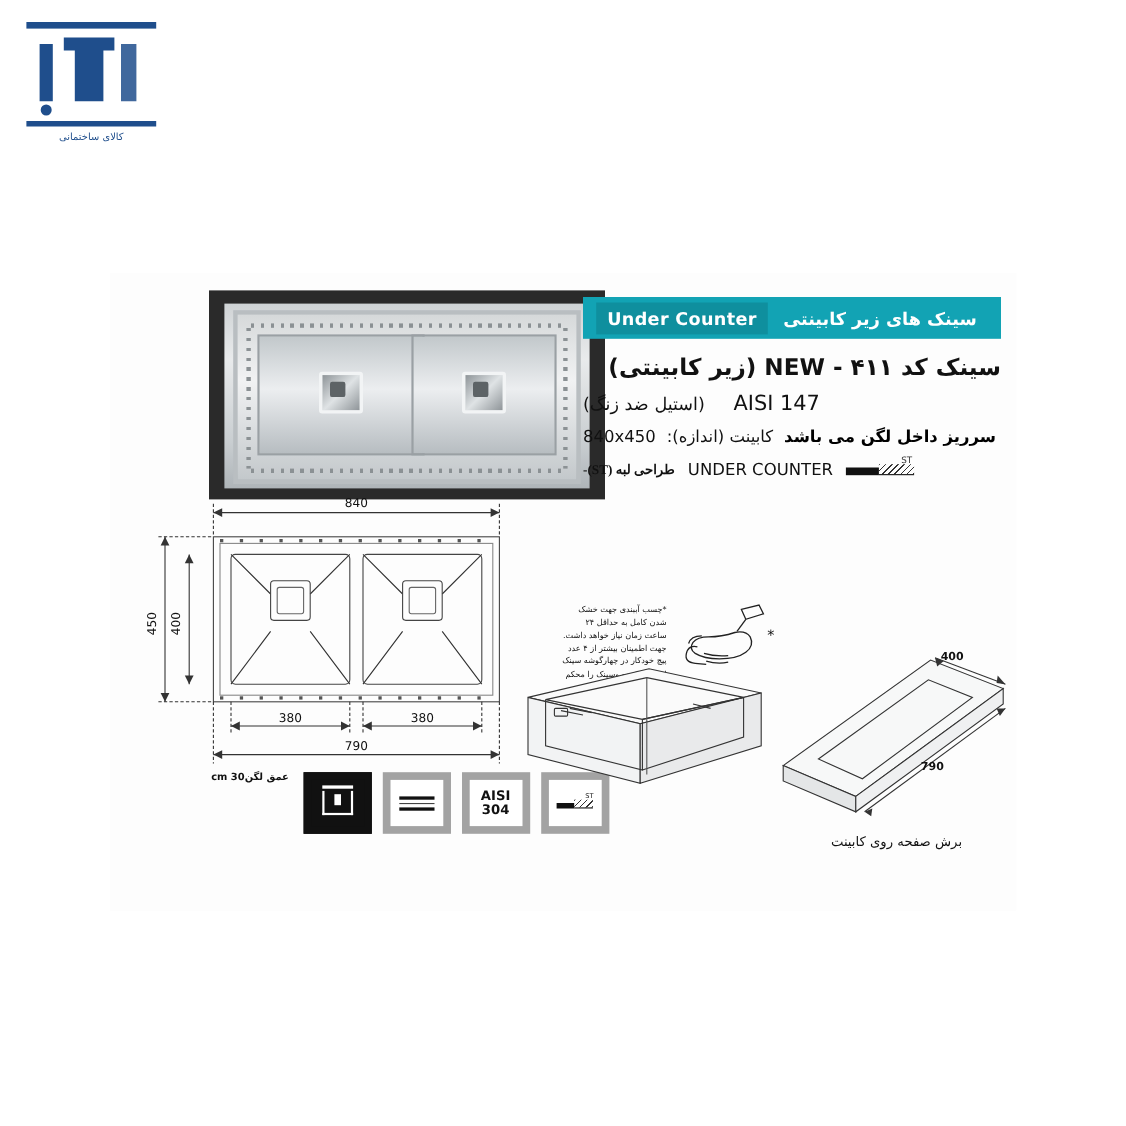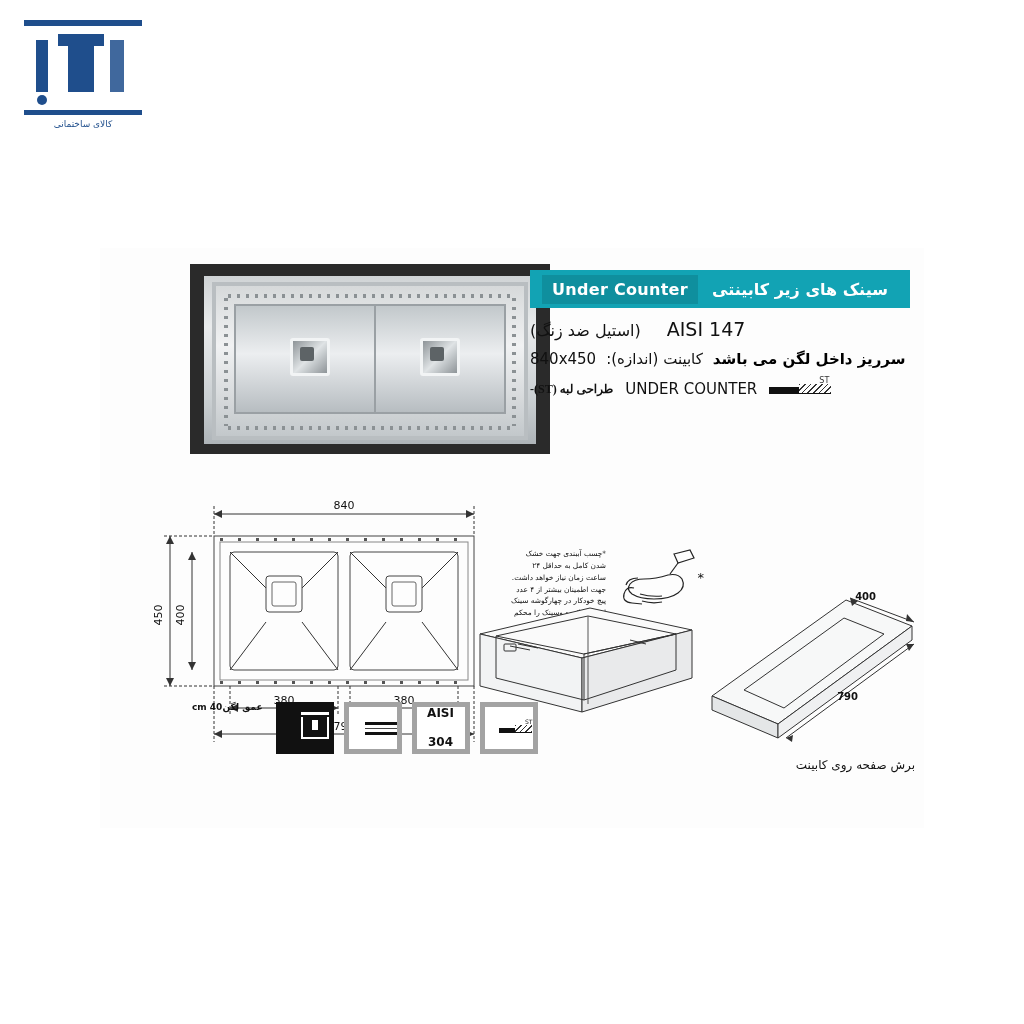--- a/index.html
+++ b/index.html
@@ -60,28 +60,28 @@
   .screwline.top{top:8px;}
   .screwline.bot{bottom:6px;}
   .screwcol{
     position:absolute;width:4px;top:12px;bottom:10px;
     background:repeating-linear-gradient(180deg,#8b9194 0 3px,transparent 3px 9px);
   }
   .screwcol.l{left:8px;}
   .screwcol.r{right:8px;}
 
   
-  .tech{position:absolute;left:34px;top:200px;width:420px;height:260px;margin-top:48px;}
+  .tech{position:absolute;left:14px;top:200px;width:420px;height:260px;}
   .tech svg{display:block;}
 
   
   .badges{position:absolute;left:92px;top:454px;display:flex;gap:10px;align-items:flex-start;}
   .badge{
-    width:48px;height:42px;border:5px solid #a3a3a3;background:#fff;
-    display:flex;align-items:center;justify-content:space-between;position:relative;
+    width:48px;height:42px;border:7px solid #a3a3a3;background:#fff;
+    display:flex;align-items:center;justify-content:center;position:relative;
   }
   .badge.aisi{flex-direction:column;font-size:12px;font-weight:bold;color:#111;line-height:1.05;}
   .badge.black{background:#111;border-color:#111;}
   .depth{display:flex;justify-content:center;font-size:9px;font-weight:bold;color:#111;line-height:1.15;margin-right:3px;}
   .st-badge-mark{position:relative;width:34px;height:16px;}
   .st-badge-mark .bar{position:absolute;left:0;bottom:3px;width:16px;height:5px;background:#111;}
   .st-badge-mark .hatch{position:absolute;left:16px;bottom:3px;width:17px;height:7px;
      background:repeating-linear-gradient(135deg,#333 0 1px,transparent 1px 4px);border-bottom:1px solid #111;}
   .st-badge-mark .lbl{position:absolute;right:0;top:-2px;font-size:6px;color:#111;}
   .lines-badge{width:32px;}
@@ -119,21 +119,21 @@
   .note{
     position:absolute;right:318px;top:300px;width:96px;text-align:right;
     font-size:7.4px;line-height:1.6;color:#111;direction:rtl;
   }
   .hand{position:absolute;right:210px;top:300px;width:110px;height:80px;}
 
   
   .iso-sink{position:absolute;left:370px;top:352px;width:230px;height:140px;}
   .iso-top{position:absolute;left:600px;top:330px;width:220px;height:200px;}
   .iso-caption{
-    position:absolute;left:615px;top:510px;width:200px;text-align:right;
+    position:absolute;left:615px;top:510px;width:200px;text-align:center;
     font-size:12px;color:#111;direction:rtl;
   }
 </style>
 </head>
 <body>
 
 <div class="logo">
   <svg width="130" height="118" viewBox="0 0 130 118" xmlns="http://www.w3.org/2000/svg" aria-hidden="true">
     <g fill="#1f4e8c">
       <rect x="6" y="6" width="118" height="6"></rect>
@@ -283,30 +283,31 @@
           <span></span>
       </div>
     </div>
     <div class="badge black">
       <div class="sink-glyph">
           <i></i>
         </div>
     </div>
     <div class="depth">
       <span>عمق لگن</span>
-      <span>40 cm</span>
+      <span>30 cm</span>
     </div>
   </div>
 
   <div class="rtext">
     <div class="titlebar">
       <span class="fa">سینک های زیر کابینتی</span>
       <span class="en">Under Counter</span>
     </div>
 
+    <div class="code-line">سینک کد NEW - ۴۱۱  (زیر کابینتی)</div>
 
     <div class="aisi-line">
       <span class="en">AISI 147</span>
       <span>(استیل ضد زنگ)</span>
     </div>
 
     <div class="dim-line">
       <span class="red">سرریز داخل لگن می باشد</span>
       <span>کابینت (اندازه):</span>
       <span>840x450</span>

